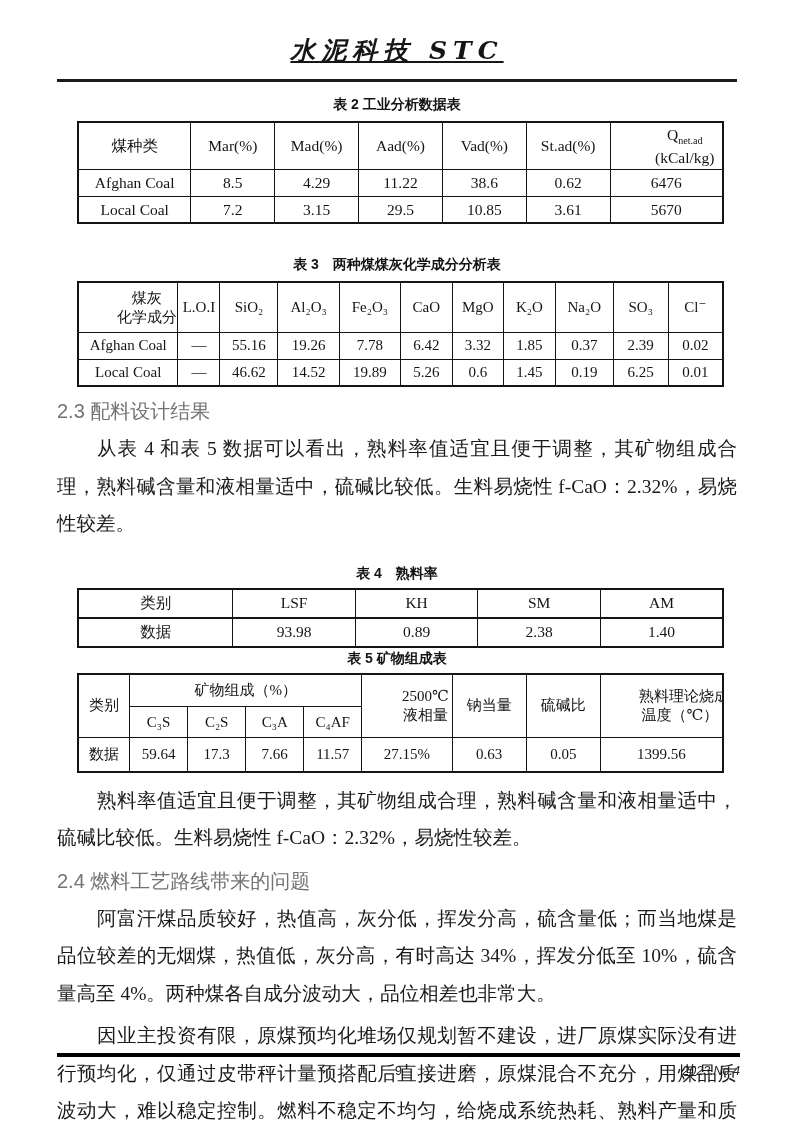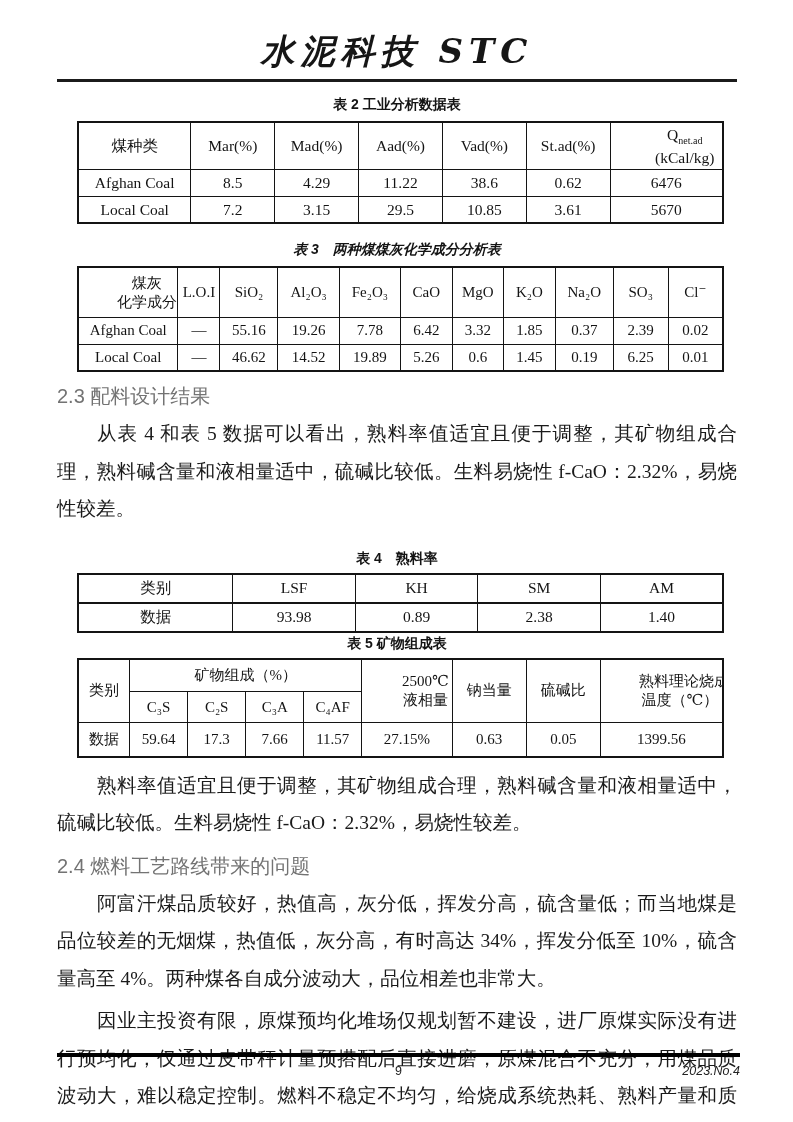--- a/index.html
+++ b/index.html
@@ -15,40 +15,41 @@
     width: 793px; height: 1122px;
     padding: 34px 56px 0 57px;
     background: #fff;
   }
   
   .journal-title {
     text-align: center;
     font-family: "DejaVu Serif", serif;
     font-style: italic;
     font-weight: 700;
-    font-size: 34px;
+    font-size: 25px;
     letter-spacing: 6px;
     height: 34px;
     line-height: 34px;
+    text-decoration: underline;
   }
   .header-rule {
     margin-top: 11px;
     border-bottom: 3px solid #1b1b1b;
   }
   
   .tbl-caption {
     text-align: center;
     font-family: "Liberation Sans", sans-serif;
     font-weight: 600;
     font-size: 14px;
     color: #141414;
     margin-top: 12px;
     line-height: 20px;
   }
-  .tbl-caption.t3 { margin-top: 15px; font-style: italic; }
+  .tbl-caption.t3 { margin-top: 30px; }
   .tbl-caption.t4 { margin-top: 20px; }
   .tbl-caption.t5 { margin-top: 0; }
   .sec-heading {
     font-family: "Liberation Sans", sans-serif;
     font-weight: 400;
     font-size: 20px;
     color: #737373;
     margin-top: 11px;
     line-height: 27px;
   }

